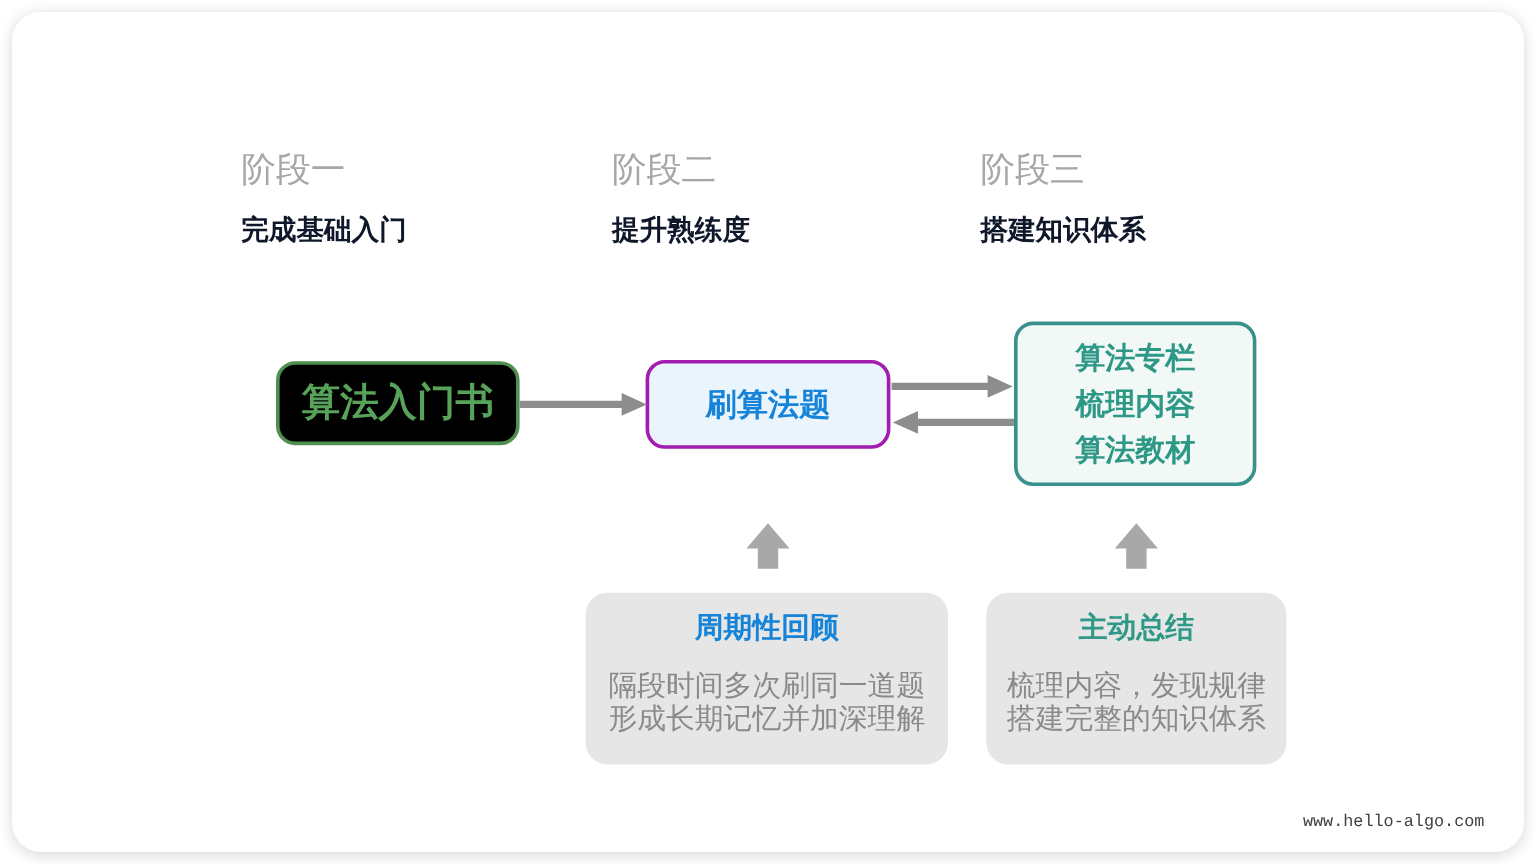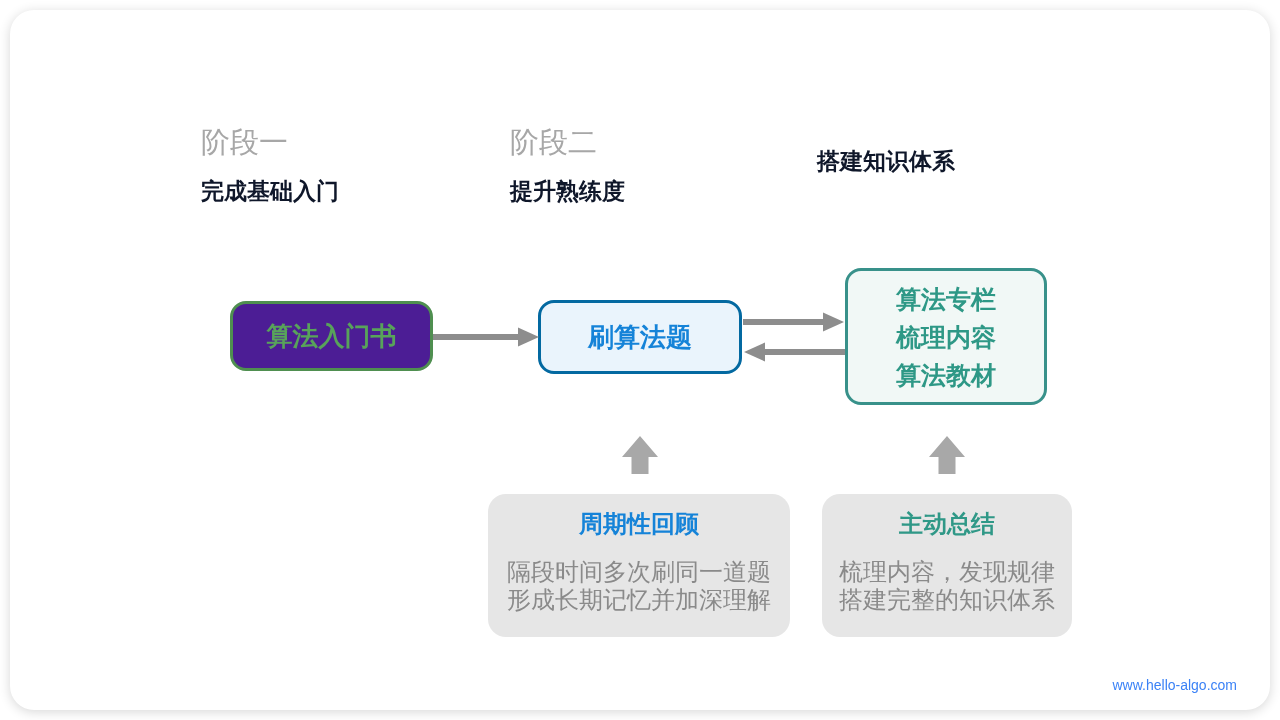--- a/index.html
+++ b/index.html
@@ -17,60 +17,61 @@
   .stage-label{font-size:29px;line-height:30px;color:#a7a7a7;font-weight:400;}
   .stage-subtitle{margin-top:21px;font-size:23px;line-height:26px;color:#0f172a;font-weight:700;}
   .stage--1{left:201px;} .stage--2{left:510px;} .stage--3{left:817px;}
 
   .node{
     position:absolute;box-sizing:border-box;border-radius:16px;
     display:flex;flex-direction:column;align-items:center;justify-content:center;
     font-weight:700;
   }
   .node--green{left:230px;top:301px;width:203px;height:70px;
-    border:3px solid #4f8f50;background:#4c1d95;color:#58a35a;font-size:26px;}
+    border:3px solid #4f8f50;background:#000000;color:#58a35a;font-size:32px;}
   .node--blue{left:538px;top:300px;width:204px;height:74px;
-    border:3px solid #0369a1;background:#eaf4fc;color:#1583d8;font-size:26px;}
+    border:3px solid #a21caf;background:#eaf4fc;color:#1583d8;font-size:26px;}
   .node--teal{left:845px;top:268px;width:202px;height:137px;
     border:3px solid #38918a;background:#f1f8f6;color:#2e9886;font-size:25px;line-height:38px;}
 
   .arrow-layer{position:absolute;left:0;top:0;width:1280px;height:720px;pointer-events:none;}
 
   .callout{
     position:absolute;background:#e6e6e6;border-radius:18px;
     text-align:center;box-sizing:border-box;padding-top:17px;
   }
   .callout--left{left:488px;top:494px;width:302px;height:143px;}
   .callout--right{left:822px;top:494px;width:250px;height:143px;}
   .callout-title{font-size:24px;font-weight:700;line-height:26px;}
   .callout-title--blue{color:#1583d8;}
   .callout-title--teal{color:#2f9887;}
   .callout-body{margin-top:21px;font-size:24px;line-height:28px;color:#8a8a8a;font-weight:400;}
 
   .watermark{
     position:absolute;right:43px;top:677px;
-    font-family:Liberation Sans, sans-serif;
-    font-size:14px;color:#3b82f6;
+    font-family:Liberation Mono, monospace;
+    font-size:14px;color:#404040;
   }
 </style>
 </head>
 <body>
 
 <div class="canvas">
   <div class="card"></div>
 
   <div class="stage stage--1">
     <div class="stage-label">阶段一</div>
     <div class="stage-subtitle">完成基础入门</div>
   </div>
   <div class="stage stage--2">
     <div class="stage-label">阶段二</div>
     <div class="stage-subtitle">提升熟练度</div>
   </div>
   <div class="stage stage--3">
+    <div class="stage-label">阶段三</div>
     <div class="stage-subtitle">搭建知识体系</div>
   </div>
 
   <div class="node node--green">
     <span>算法入门书</span>
   </div>
   <div class="node node--blue">
     <span>刷算法题</span>
   </div>
   <div class="node node--teal">

